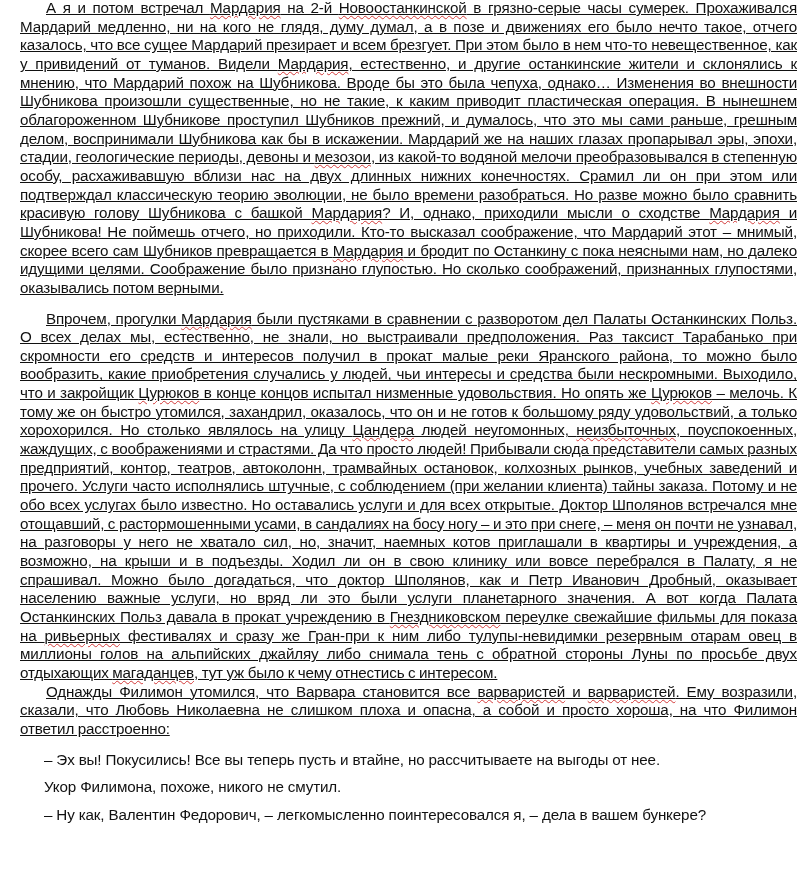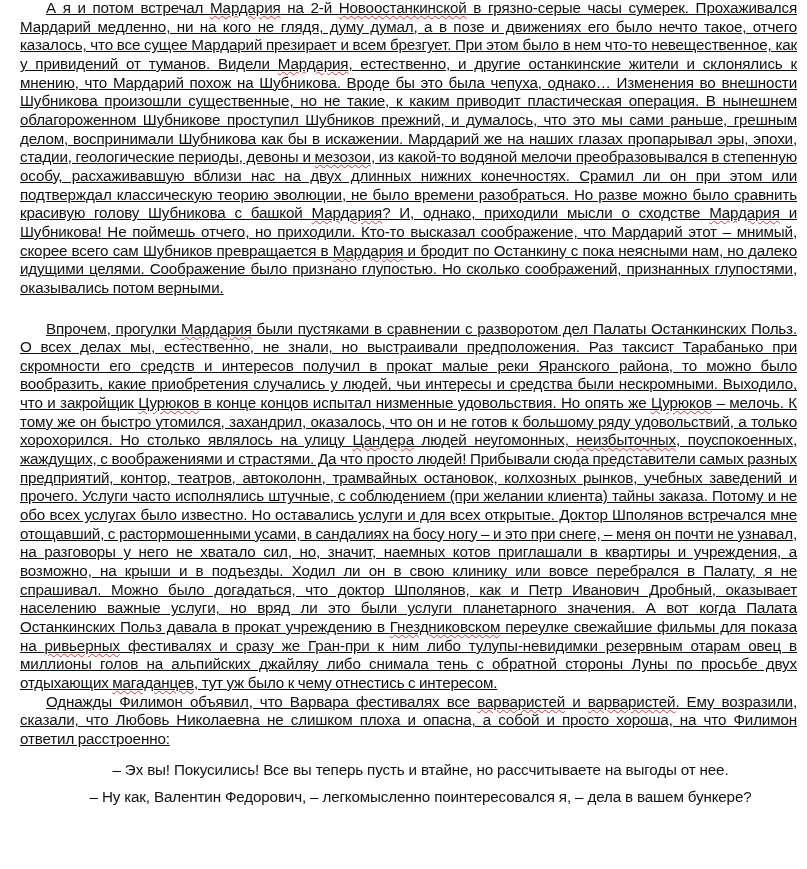--- a/index.html
+++ b/index.html
@@ -24,40 +24,41 @@
       line-height: 18.65px;
     }
     .para {
       margin: 0;
       text-align: justify;
       text-indent: 26px;
       letter-spacing: -0.15px;
       word-spacing: -0.5px;
       text-decoration: underline;
     }
-    .para.p2 { margin-top: 22px; }
+    .para.p2 { margin-top: 12px; }
     .para.p3 { margin-top: 0; }
     .dlg {
       margin: 0;
       padding-left: 24px;
-      text-align: center;
+      text-align: left;
       letter-spacing: -0.15px;
     }
     .dlg.first { margin-top: 12px; }
     .dlg + .dlg { margin-top: 9px; }
     .sp {
       text-decoration: underline wavy #d33a3a;
       text-decoration-thickness: 1px;
       text-underline-offset: 2px;
     }
   </style>
 </head>
 <body>
 
 <div class="page">
   <p class="para p1"><span>А я и потом встречал </span><span class="sp">Мардария</span><span> на 2-й </span><span class="sp">Новоостанкинской</span><span> в грязно-серые часы сумерек. Прохаживался Мардарий медленно, ни на кого не глядя, думу думал, а в позе и движениях его было нечто такое, отчего казалось, что все сущее Мардарий презирает и всем брезгует. При этом было в нем что-то невещественное, как у привидений от туманов. Видели </span><span class="sp">Мардария</span><span>, естественно, и другие останкинские жители и склонялись к мнению, что Мардарий похож на Шубникова. Вроде бы это была чепуха, однако… Изменения во внешности Шубникова произошли существенные, но не такие, к каким приводит пластическая операция. В нынешнем облагороженном Шубникове проступил Шубников прежний, и думалось, что это мы сами раньше, грешным делом, воспринимали Шубникова как бы в искажении. Мардарий же на наших глазах пропарывал эры, эпохи, стадии, геологические периоды, девоны и </span><span class="sp">мезозои</span><span>, из какой-то водяной мелочи преобразовывался в степенную особу, расхаживавшую вблизи нас на двух длинных нижних конечностях. Срамил ли он при этом или подтверждал классическую теорию эволюции, не было времени разобраться. Но разве можно было сравнить красивую голову Шубникова с башкой </span><span class="sp">Мардария</span><span>? И, однако, приходили мысли о сходстве </span><span class="sp">Мардария</span><span> и Шубникова! Не поймешь отчего, но приходили. Кто-то высказал соображение, что Мардарий этот – мнимый, скорее всего сам Шубников превращается в </span><span class="sp">Мардария</span><span> и бродит по Останкину с пока неясными нам, но далеко идущими целями. Соображение было признано глупостью. Но сколько соображений, признанных глупостями, оказывались потом верными.</span></p>
   <p class="para p2"><span>Впрочем, прогулки </span><span class="sp">Мардария</span><span> были пустяками в сравнении с разворотом дел Палаты Останкинских Польз. О всех делах мы, естественно, не знали, но выстраивали предположения. Раз таксист Тарабанько при скромности его средств и интересов получил в прокат малые реки Яранского района, то можно было вообразить, какие приобретения случались у людей, чьи интересы и средства были нескромными. Выходило, что и закройщик </span><span class="sp">Цурюков</span><span> в конце концов испытал низменные удовольствия. Но опять же </span><span class="sp">Цурюков</span><span> – мелочь. К тому же он быстро утомился, захандрил, оказалось, что он и не готов к большому ряду удовольствий, а только хорохорился. Но столько являлось на улицу </span><span class="sp">Цандера</span><span> людей неугомонных, </span><span class="sp">неизбыточных</span><span>, поуспокоенных, жаждущих, с воображениями и страстями. Да что просто людей! Прибывали сюда представители самых разных предприятий, контор, театров, автоколонн, трамвайных остановок, колхозных рынков, учебных заведений и прочего. Услуги часто исполнялись штучные, с соблюдением (при желании клиента) тайны заказа. Потому и не обо всех услугах было известно. Но оставались услуги и для всех открытые. Доктор Шполянов встречался мне отощавший, с растормошенными усами, в сандалиях на босу ногу – и это при снеге, – меня он почти не узнавал, на разговоры у него не хватало сил, но, значит, наемных котов приглашали в квартиры и учреждения, а возможно, на крыши и в подъезды. Ходил ли он в свою клинику или вовсе перебрался в Палату, я не спрашивал. Можно было догадаться, что доктор Шполянов, как и Петр Иванович Дробный, оказывает населению важные услуги, но вряд ли это были услуги планетарного значения. А вот когда Палата Останкинских Польз давала в прокат учреждению в </span><span class="sp">Гнездниковском</span><span> переулке свежайшие фильмы для показа на </span><span class="sp">ривьерных</span><span> фестивалях и сразу же Гран-при к ним либо тулупы-невидимки резервным отарам овец в миллионы голов на альпийских джайляу либо снимала тень с обратной стороны Луны по просьбе двух отдыхающих </span><span class="sp">магаданцев</span><span>, тут уж было к чему отнестись с интересом.</span></p>
-  <p class="para p3"><span>Однажды Филимон объявил, что Варвара фестивалях все </span><span class="sp">варваристей</span><span> и </span><span class="sp">варваристей</span><span>. Ему возразили, сказали, что Любовь Николаевна не слишком плоха и опасна, а собой и просто хороша, на что Филимон ответил расстроенно:</span></p>
+  <p class="para p3"><span>Однажды Филимон утомился, что Варвара становится все </span><span class="sp">варваристей</span><span> и </span><span class="sp">варваристей</span><span>. Ему возразили, сказали, что Любовь Николаевна не слишком плоха и опасна, а собой и просто хороша, на что Филимон ответил расстроенно:</span></p>
 
   <p class="dlg first">–  Эх вы! Покусились! Все вы теперь пусть и втайне, но рассчитываете на выгоды от нее.</p>
+  <p class="dlg">Укор Филимона, похоже, никого не смутил.</p>
   <p class="dlg">–  Ну как, Валентин Федорович, – легкомысленно поинтересовался я, – дела в вашем бункере?</p>
 
 </div>
 
 </body></html>

